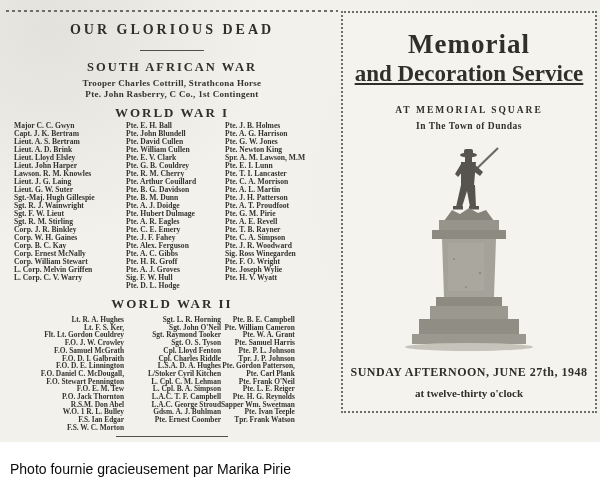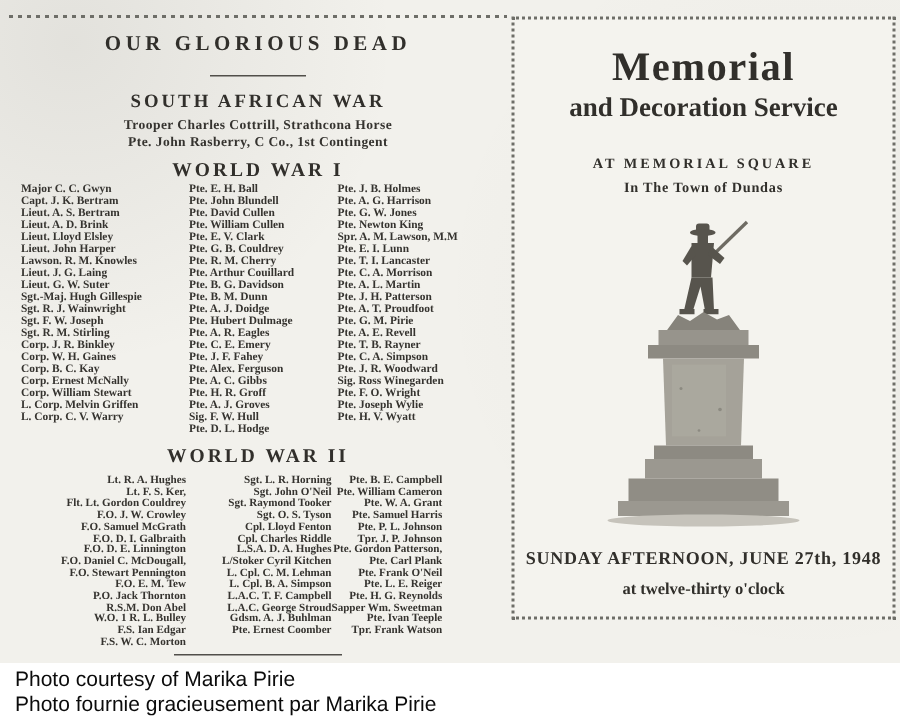--- a/index.html
+++ b/index.html
@@ -36,21 +36,21 @@
   .ww2 .col .name-line{font-size:7.4px;line-height:7.7px;}
   .ww2 .c1{width:92px;}
   .ww2 .c2{width:97px;}
   .ww2 .c2 .name-line:nth-child(8){margin-left:-9px;}
   .quote-rule{top:428px;width:112px;}
   .quote{top:432px;font-size:8.5px;font-weight:700;letter-spacing:.3px;}
   
   .right-page{position:absolute;left:341px;top:11px;width:252px;height:398px;
     border:2px dotted #6e6e68;background:#f4f3ee;}
   .rp-title1{top:16px;font-size:27px;font-weight:700;letter-spacing:1px;}
-  .rp-title2{top:48px;font-size:18px;font-weight:700;}
+  .rp-title2{top:48px;font-size:23px;font-weight:700;text-decoration:underline;}
   .rp-sub1{top:92px;font-size:9.5px;font-weight:700;letter-spacing:2px;}
   .rp-sub2{top:108px;font-size:9.5px;font-weight:700;letter-spacing:.5px;}
   .monument{position:absolute;top:128px;left:50%;transform:translateX(-50%);}
   .rp-date{top:352px;font-size:12px;font-weight:700;letter-spacing:.5px;}
   .rp-time{top:374px;font-size:11px;font-weight:700;}
   
   .captions{position:absolute;left:0;top:442px;width:600px;height:38px;background:#ffffff;
     font-family:"Liberation Sans", sans-serif;color:#0b0b0b;}
   .cap{position:absolute;left:10px;font-size:14px;line-height:16px;}
   .cap1{top:2px;}
@@ -80,21 +80,21 @@
           <div class="name-line">Capt. J. K. Bertram</div>
           <div class="name-line">Lieut. A. S. Bertram</div>
           <div class="name-line">Lieut. A. D. Brink</div>
           <div class="name-line">Lieut. Lloyd Elsley</div>
           <div class="name-line">Lieut. John Harper</div>
           <div class="name-line">Lawson. R. M. Knowles</div>
           <div class="name-line">Lieut. J. G. Laing</div>
           <div class="name-line">Lieut. G. W. Suter</div>
           <div class="name-line">Sgt.-Maj. Hugh Gillespie</div>
           <div class="name-line">Sgt. R. J. Wainwright</div>
-          <div class="name-line">Sgt. F. W. Joseph</div>
+          <div class="name-line">Sgt. F. W. Lieut</div>
           <div class="name-line">Sgt. R. M. Stirling</div>
           <div class="name-line">Corp. J. R. Binkley</div>
           <div class="name-line">Corp. W. H. Gaines</div>
           <div class="name-line">Corp. B. C. Kay</div>
           <div class="name-line">Corp. Ernest McNally</div>
           <div class="name-line">Corp. William Stewart</div>
           <div class="name-line">L. Corp. Melvin Griffen</div>
           <div class="name-line">L. Corp. C. V. Warry</div>
         </div>
       <div class="col c2">
@@ -237,17 +237,16 @@
         <rect x="18" y="193" width="114" height="10" fill="#9b9890"></rect>
         <ellipse cx="75" cy="206" rx="64" ry="4" fill="#c6c3bb"></ellipse>
       </g>
     </svg>
 
     <div class="centered rp-date">SUNDAY AFTERNOON, JUNE 27th, 1948</div>
     <div class="centered rp-time">at twelve-thirty o'clock</div>
   </div>
 
   <div class="captions">
-    <div class="cap cap1">Photo courtesy of Marika Pirie</div>
     <div class="cap cap2">Photo fournie gracieusement par Marika Pirie</div>
   </div>
 
 </div>
 
 </body></html>

